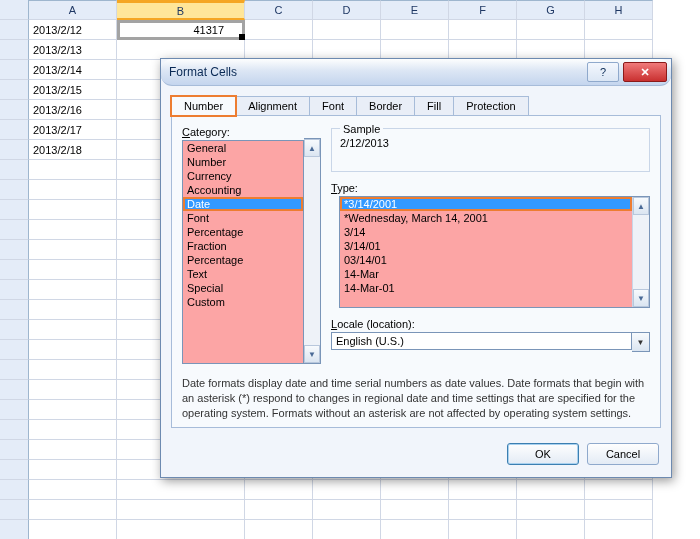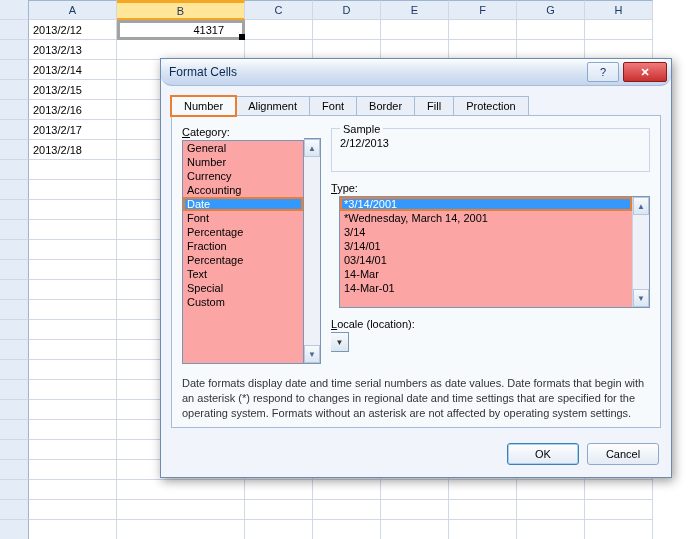--- a/index.html
+++ b/index.html
@@ -436,20 +436,21 @@
               </div>
             <div class="scroll">
               <div class="sar">▲</div>
               <div class="strack"></div>
               <div class="sar">▼</div>
             </div>
           </div>
 
           <div class="lbl" style="margin-top:10px;"><span class="u">L</span>ocale (location):</div>
           <div class="localebox">
+            <div class="localeinput">English (U.S.)</div>
             <div class="ddbtn">
                 <span>▼</span>
               </div>
           </div>
         </div>
       </div>
 
       <div class="desc">Date formats display date and time serial numbers as date values.  Date formats that begin with an asterisk (*) respond to changes in regional date and time settings that are specified for the operating system. Formats without an asterisk are not affected by operating system settings.</div>
     </div>
 

